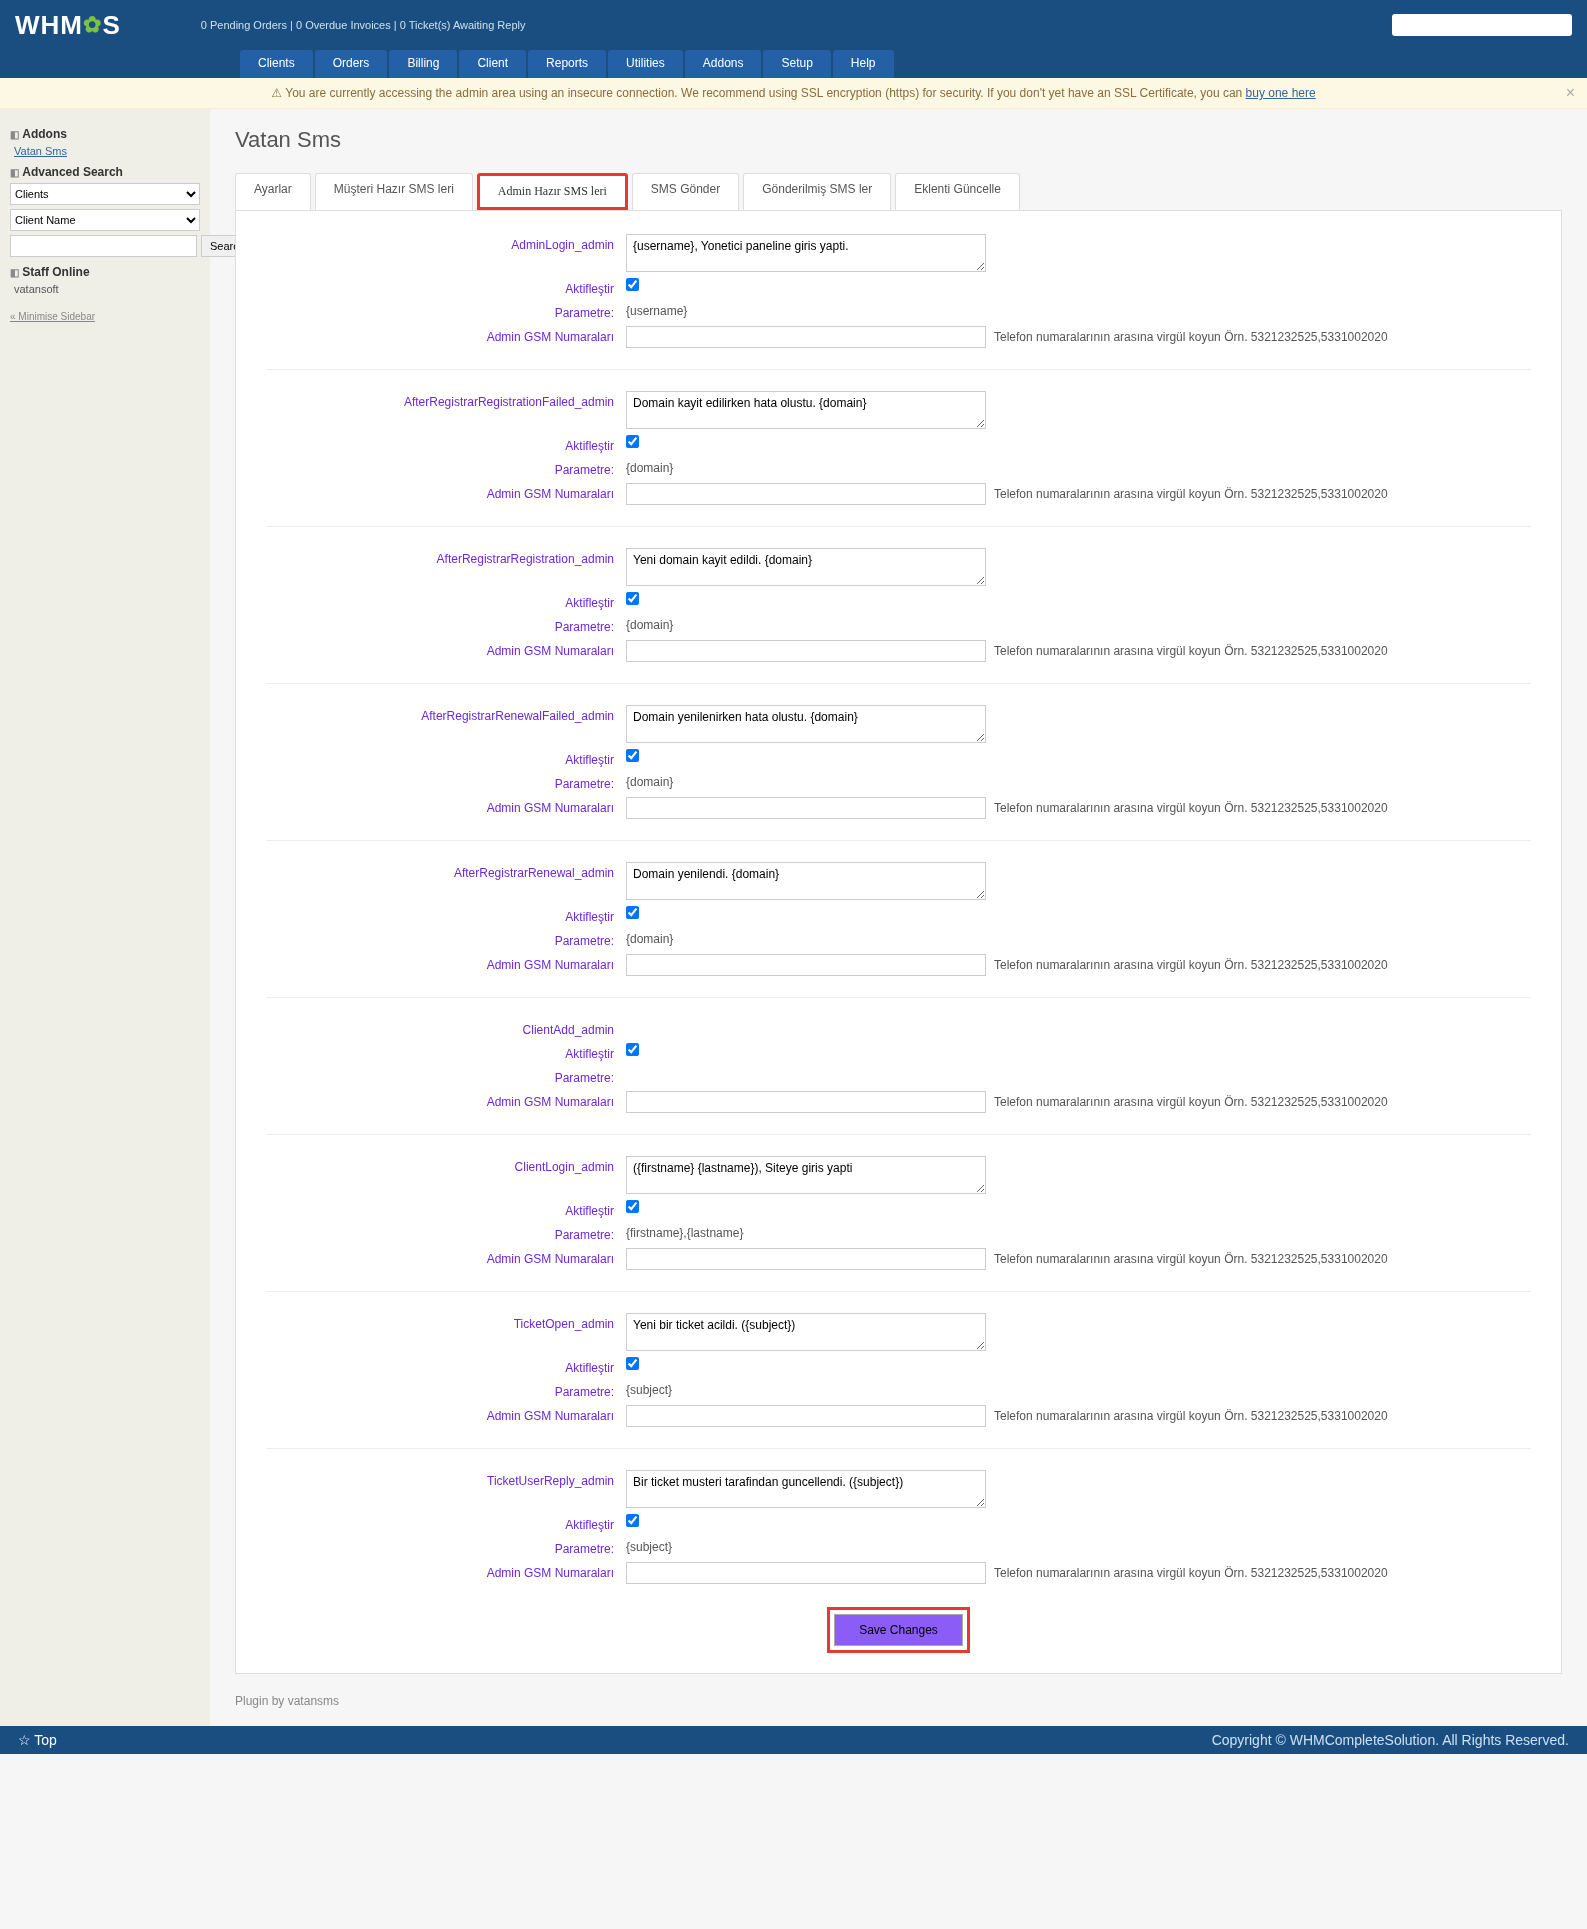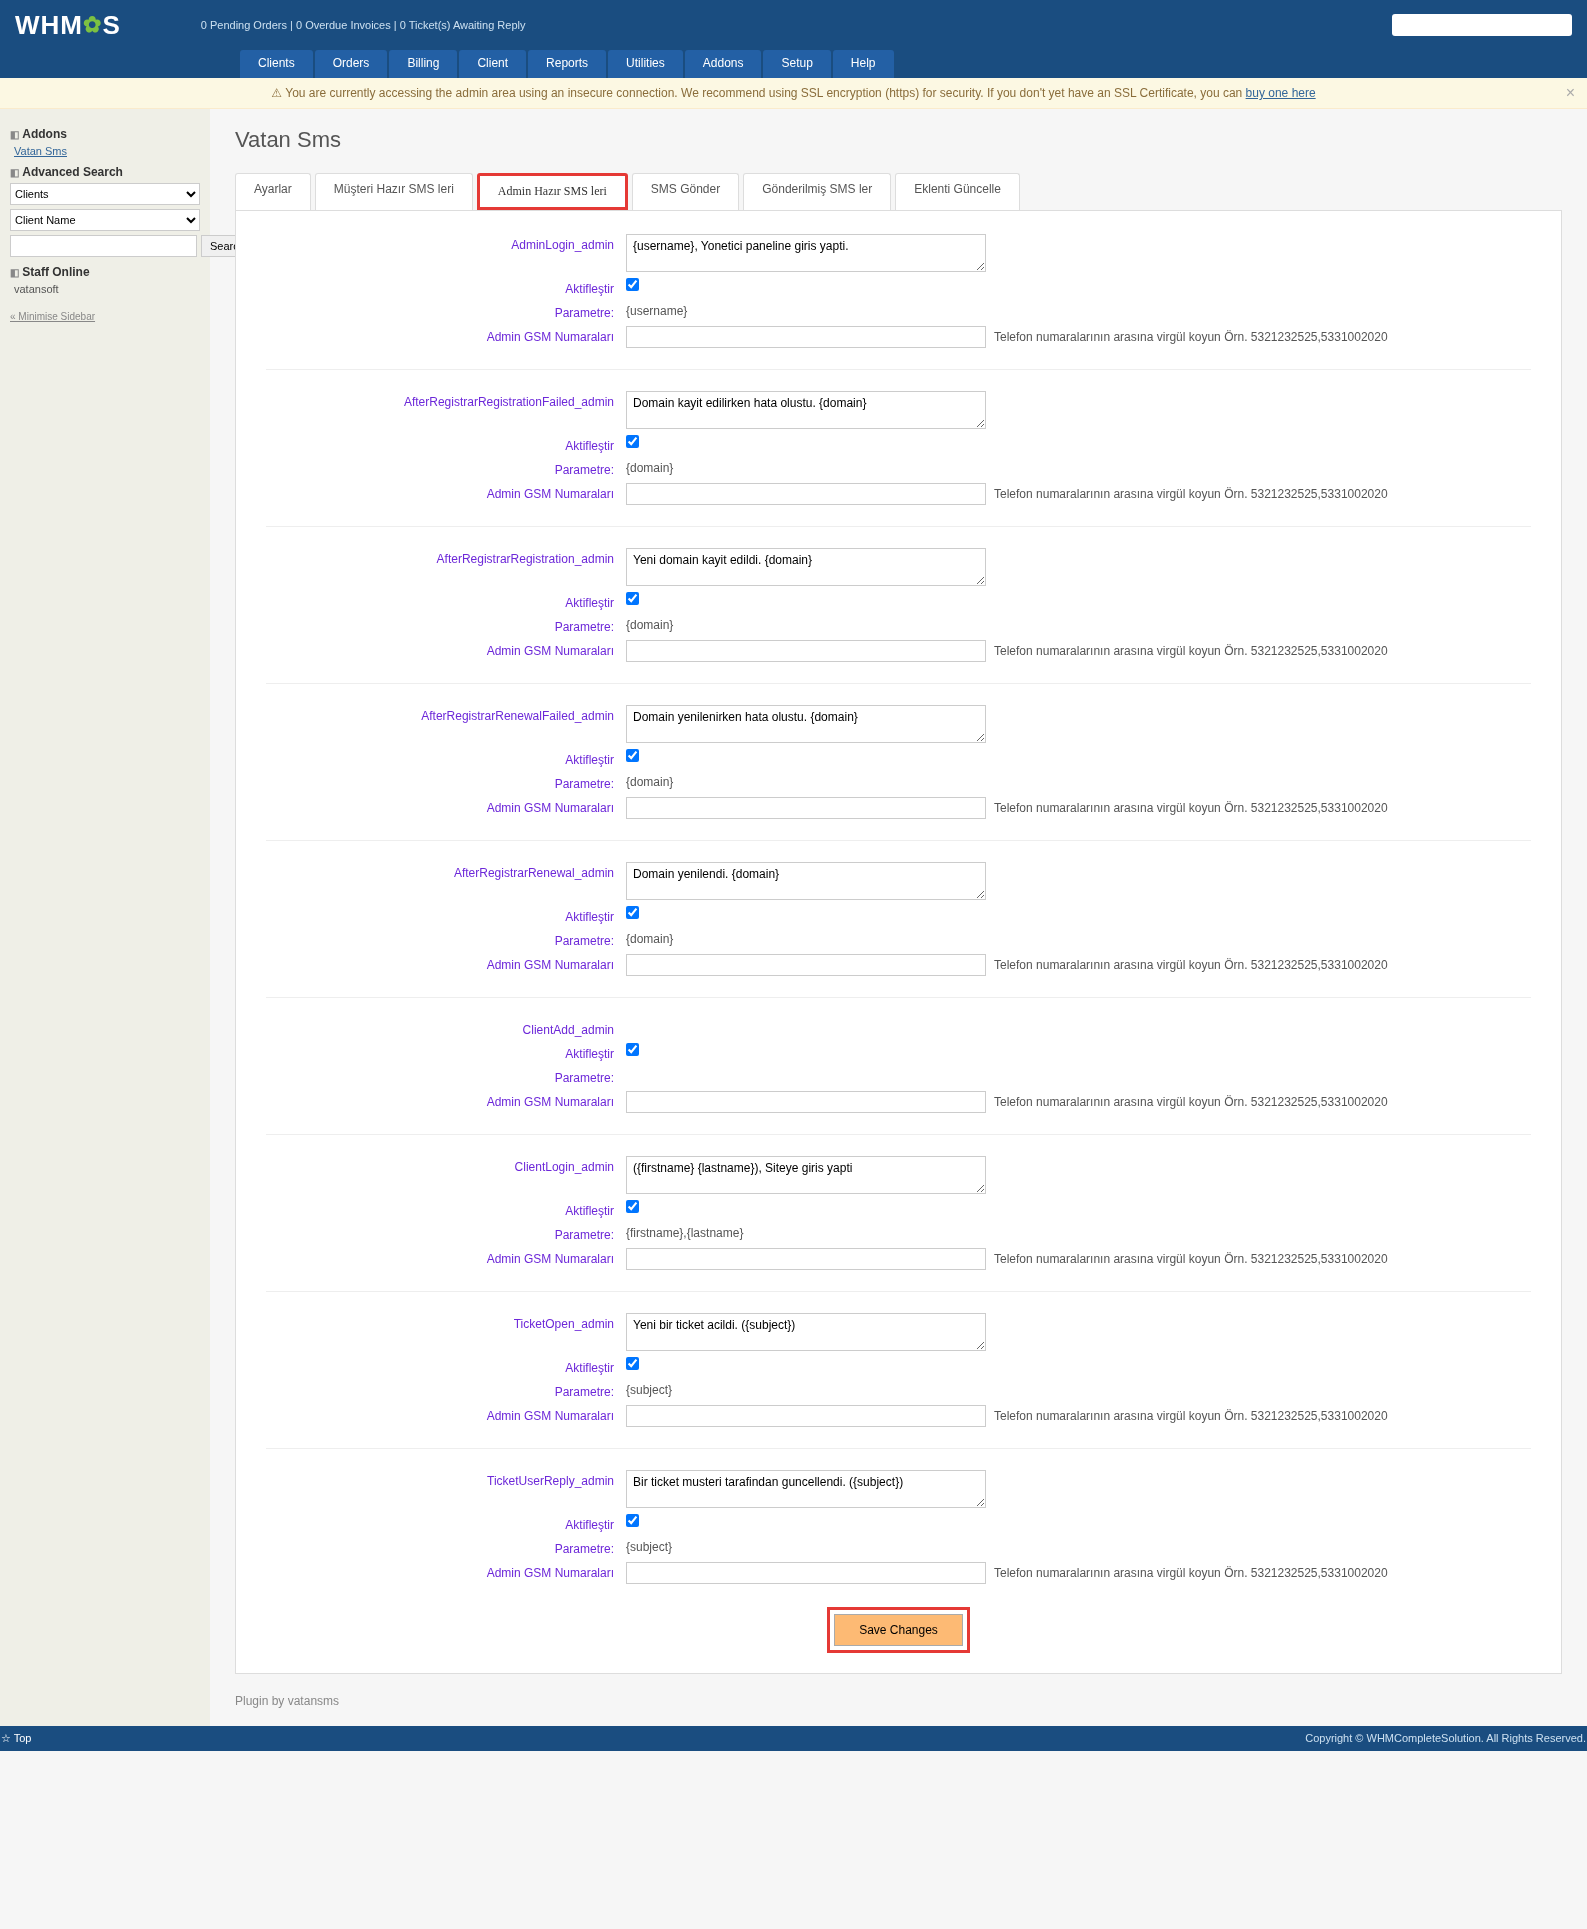--- a/index.html
+++ b/index.html
@@ -48,27 +48,27 @@
 .fg { display: flex; flex-wrap: wrap; align-items: flex-start; padding: 3px 0; }
 .fg .lbl { width: 360px; text-align: right; padding-right: 12px; padding-top: 4px; color: #6d28d9; font-size: 12px; }
 .fg .ctl { flex: 1; display: flex; align-items: center; gap: 8px; flex-wrap: wrap; }
 .fg textarea { width: 360px; height: 38px; border: 1px solid #ccc; padding: 4px 6px; font-family: inherit; font-size: 12px; resize: both; }
 .fg input[type=text] { width: 360px; height: 22px; border: 1px solid #ccc; padding: 0 6px; font-size: 12px; }
 .fg .hint { color: #555; font-size: 12px; }
 .fg .val { color: #555; font-size: 12px; padding-top: 2px; }
 hr.sep { border: none; border-top: 1px solid #eee; margin: 18px 0; }
 
 .save-row { text-align: center; margin-top: 20px; }
-.save-btn { display: inline-block; padding: 8px 24px; border: 1px solid #aaa; background: #fdba74; font-size: 12px; cursor: pointer; }
+.save-btn { display: inline-block; padding: 8px 24px; border: 1px solid #aaa; background: #8b5cf6; font-size: 12px; cursor: pointer; }
 .save-wrap { display: inline-block; border: 3px solid #e53935; padding: 4px; }
 
 .plugin-by { color: #888; font-size: 12px; margin-top: 20px; }
 
 
-.footer { background: #1a4d80; color: #cce0f0; font-size: 11px; padding: 6px 1px; display: flex; justify-content: space-between; }
+.footer { background: #1a4d80; color: #cce0f0; font-size: 14px; padding: 6px 18px; display: flex; justify-content: space-between; }
 .footer a { color: #fff; }
 </style>
 </head>
 <body>
 
 <div class="header">
   <div class="logo">WHM<span class="logo-gear">✿</span>S</div>
   <div class="header-stats">
     <span>0 Pending Orders</span> | 
     <span>0 Overdue Invoices</span> | 

